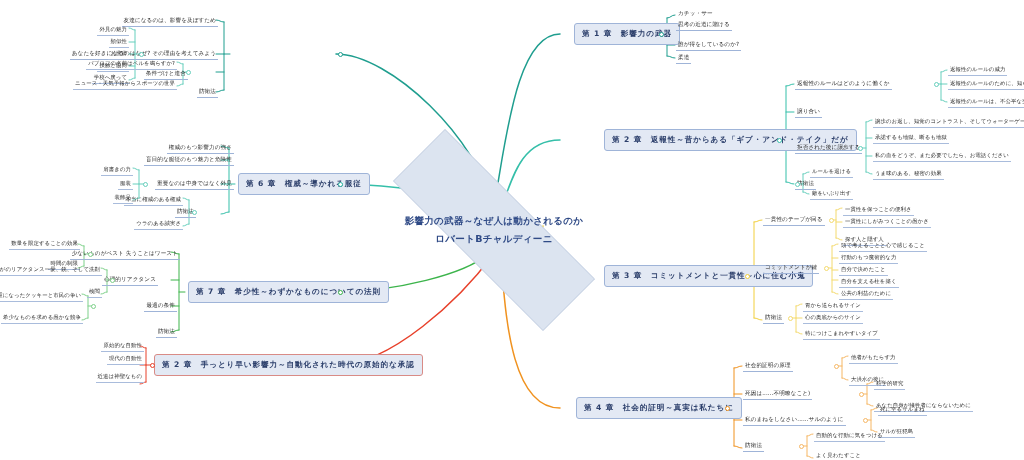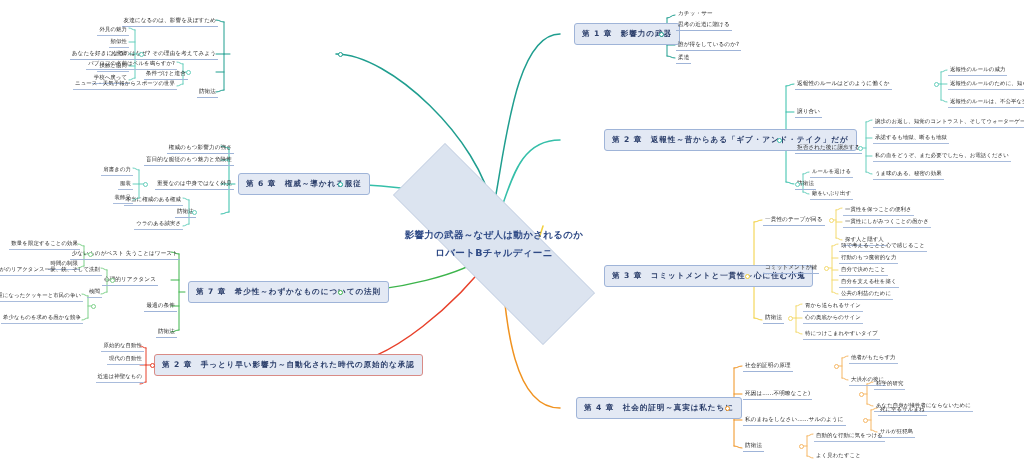--- a/index.html
+++ b/index.html
@@ -6,21 +6,21 @@
   body{
     width:1024px;height:460px;position:relative;overflow:hidden;
     background:#ffffff;
     font-family:"DejaVu Sans","Liberation Sans",sans-serif;
   }
   #canvas{position:absolute;inset:0;}
   svg.wires{position:absolute;left:0;top:0;width:1024px;height:460px;pointer-events:none;}
 
   
   .root{
-    position:absolute;left:344px;top:192px;width:300px;height:104px;text-decoration:underline;
+    position:absolute;left:344px;top:178px;width:300px;height:104px;text-decoration:underline;
   }
   .root .dia{
     position:absolute;inset:0;
     background:#dce4f0;border:1px solid #b9c6dc;
     transform:rotate(45deg) scale(.707,.707);
     transform-origin:50% 50%;
   }
   .root .txt{
     position:absolute;inset:0;display:flex;flex-direction:column;
     align-items:center;justify-content:center;gap:5px;

